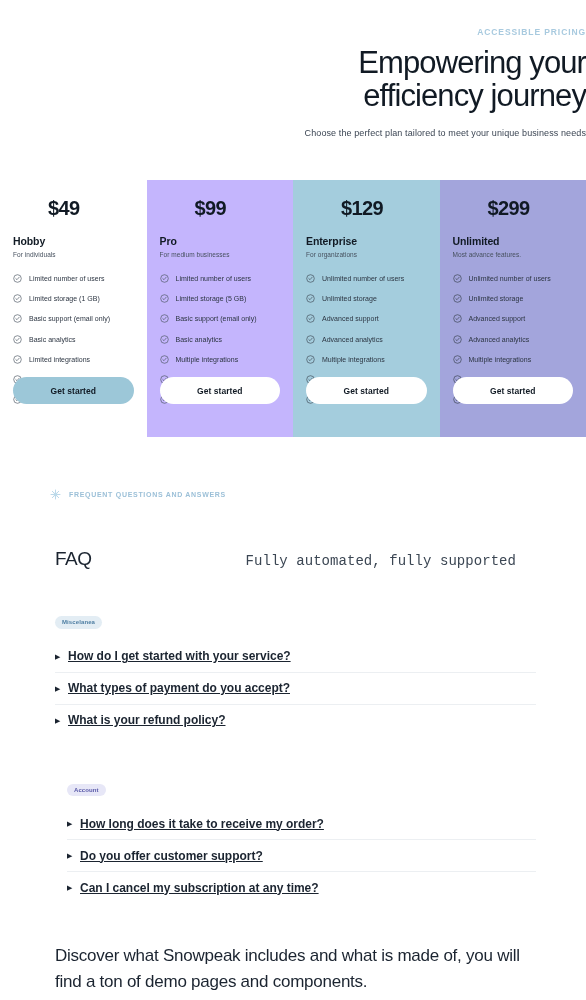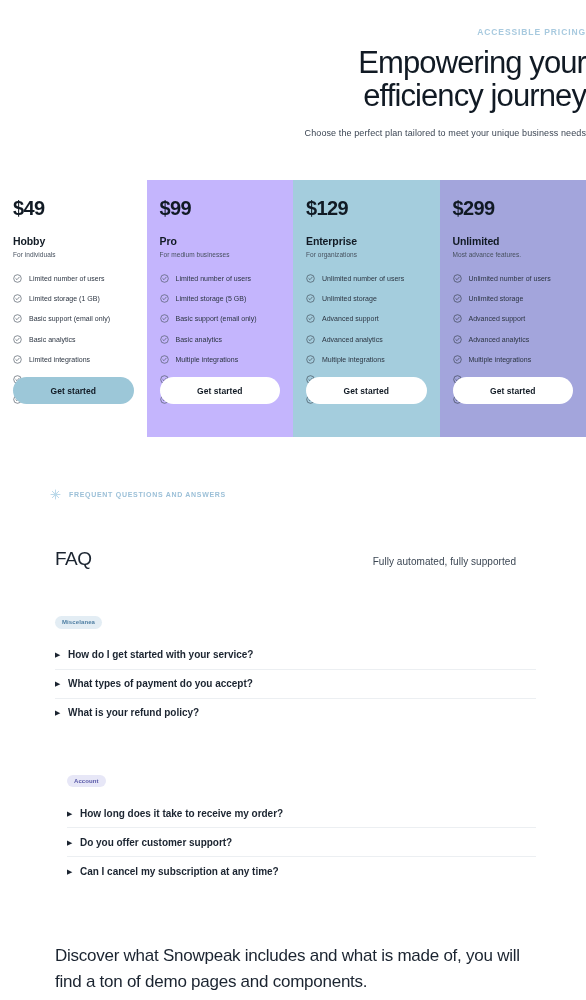--- a/index.html
+++ b/index.html
@@ -57,20 +57,21 @@
   .card.pro        { background: #c4b5fd; }
   .card.enterprise { background: #a4cddd; }
   .card.unlimited  { background: #a3a5dc; }
 
   .price {
     font-size: 20px;
     font-weight: 600;
     letter-spacing: -0.6px;
     color: #111a24;
     line-height: 1;
+    margin-left: 35px;
   }
   .plan-name {
     margin-top: 17px;
     font-size: 10.5px;
     font-weight: 700;
     color: #111a24;
     letter-spacing: -0.1px;
   }
   .plan-desc {
     margin-top: 4px;
@@ -139,24 +140,25 @@
     justify-content: space-between;
     gap: 48px;
   }
   .faq-title {
     font-size: 19px;
     font-weight: 400;
     letter-spacing: -0.5px;
     color: #1b2430;
   }
   .faq-tagline {
-    font-size: 10px;
+    font-size: 14px;
     color: #3b4653;
     letter-spacing: 0.05px;
     margin-right: 20px;
+    font-family: Liberation Mono, monospace;
   }
 
   .faq-group { padding: 0 50px 0 55px; }
   .faq-group.g1 { margin-top: 40px; }
   .faq-group.g2 { margin-top: 42px; margin-left: 12px; }
   .badge {
     display: inline-block;
     padding: 3px 7px 3.5px 7px;
     border-radius: 9px;
     font-size: 6px;
@@ -176,24 +178,25 @@
     cursor: pointer;
   }
   .faq-item:last-child { border-bottom: none; }
   .tri-icon {
     flex: 0 0 7px;
     font-size: 7px;
     line-height: 1;
     color: #1b2430;
   }
   .faq-q {
-    font-size: 10px;
+    font-size: 12px;
     font-weight: 600;
     color: #1b2430;
     letter-spacing: -0.02px;
+    text-decoration: underline;
   }
 
   
   .outro {
     position: absolute;
     top: 943px;
     left: 55px;
     width: 480px;
     font-size: 17px;
     line-height: 1.55;

